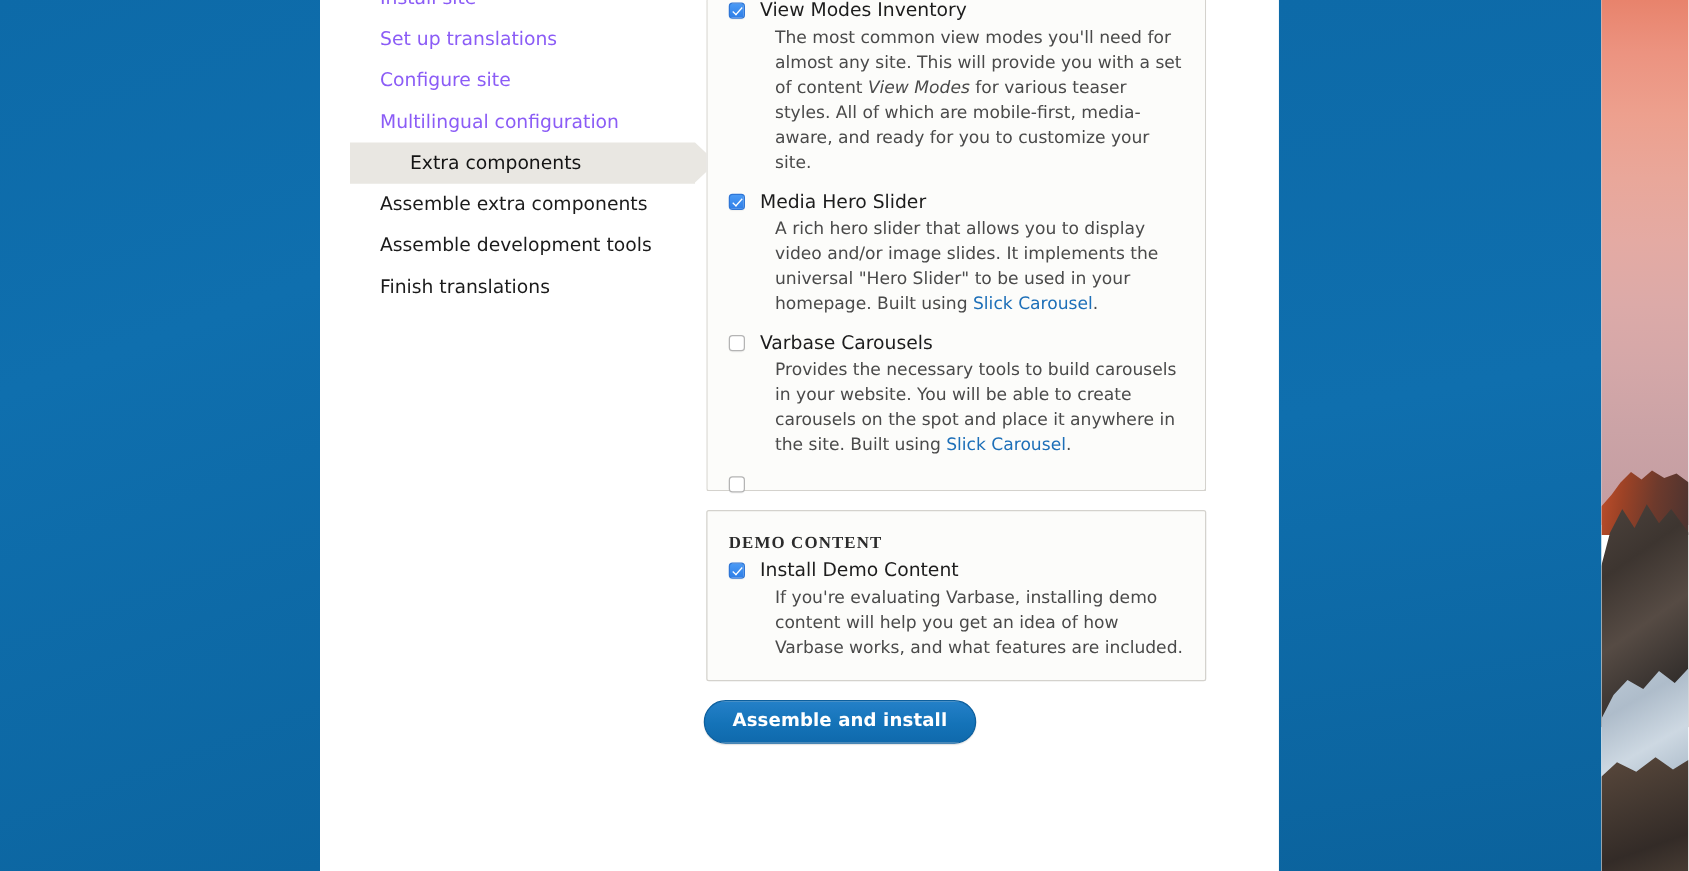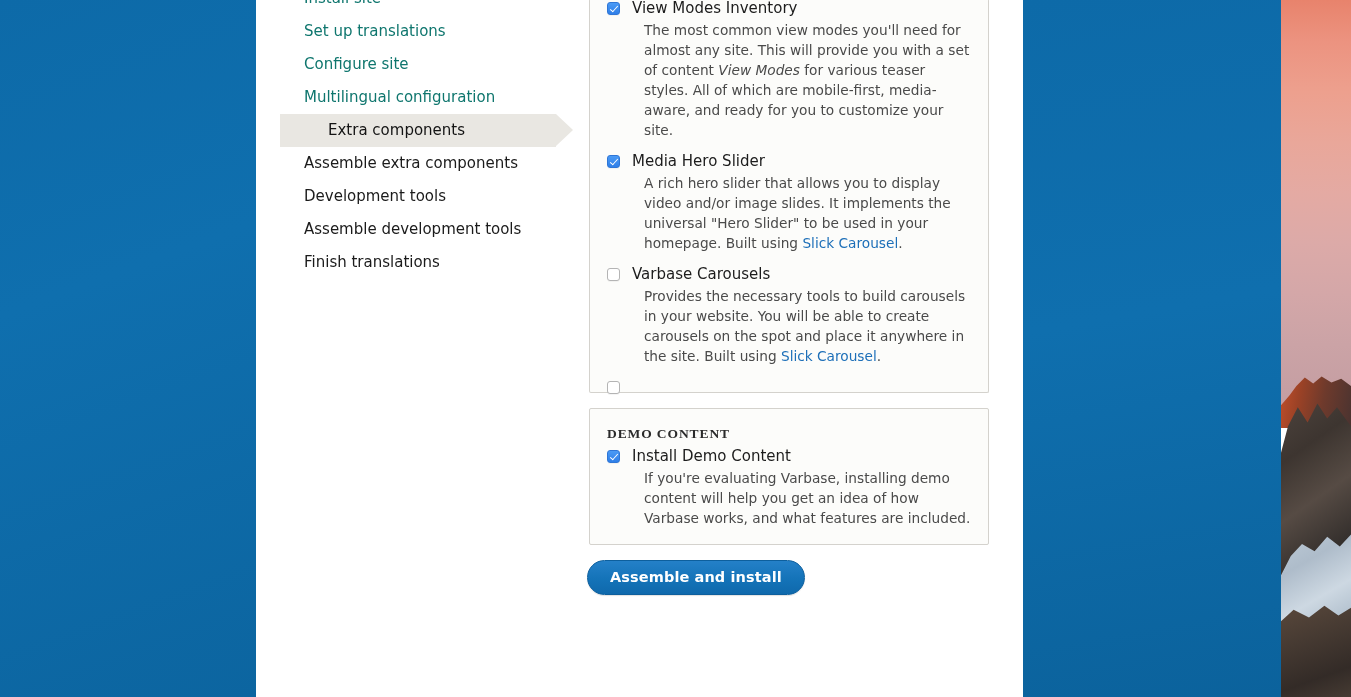--- a/index.html
+++ b/index.html
@@ -107,21 +107,21 @@
   .task-item {
     position: relative;
     height: 33px;
     line-height: 33px;
     padding-left: 48px;
     font-size: 15px;
     color: #1b1b1b;
     white-space: nowrap;
   }
   .task-item.done {
-    color: #0f766e;
+    color: #8b5cf6;
   }
   .task-item.active {
     background: #e9e7e2;
     font-weight: normal;
     color: #141414;
     margin-left: 24px;
   }
   .task-item.active::after {
     content: "";
     position: absolute;
@@ -129,21 +129,21 @@
     top: 0;
     width: 0; height: 0;
     border-top: 16.5px solid transparent;
     border-bottom: 16.5px solid transparent;
     border-left: 17px solid #e9e7e2;
   }
 
   
   .form-col {
     position: absolute;
-    left: 331px;
+    left: 307px;
     top: -1px;
     width: 400px;
   }
 
   .panel {
     background: #fcfcfa;
     border: 1px solid #d4d2cd;
     border-radius: 2px;
     padding: 0;
     box-sizing: border-box;
@@ -262,21 +262,20 @@
 
   <div class="page">
 
     <ul class="task-list">
         <li class="task-item done"><span>Install site</span></li>
         <li class="task-item done"><span>Set up translations</span></li>
         <li class="task-item done"><span>Configure site</span></li>
         <li class="task-item done"><span>Multilingual configuration</span></li>
         <li class="task-item active"><span>Extra components</span></li>
         <li class="task-item pending"><span>Assemble extra components</span></li>
-        <li class="task-item pending"><span>Development tools</span></li>
         <li class="task-item pending"><span>Assemble development tools</span></li>
         <li class="task-item pending"><span>Finish translations</span></li>
       </ul>
 
     <div class="form-col">
 
       <fieldset class="panel components">
         <div>
             <div class="cb-row">
               <span class="cb-box checked"></span>

